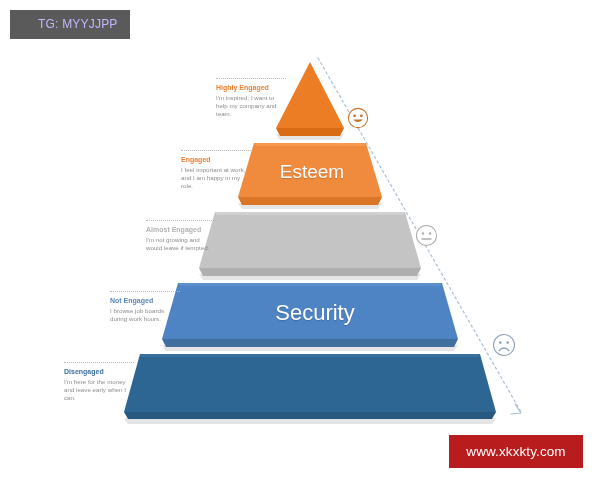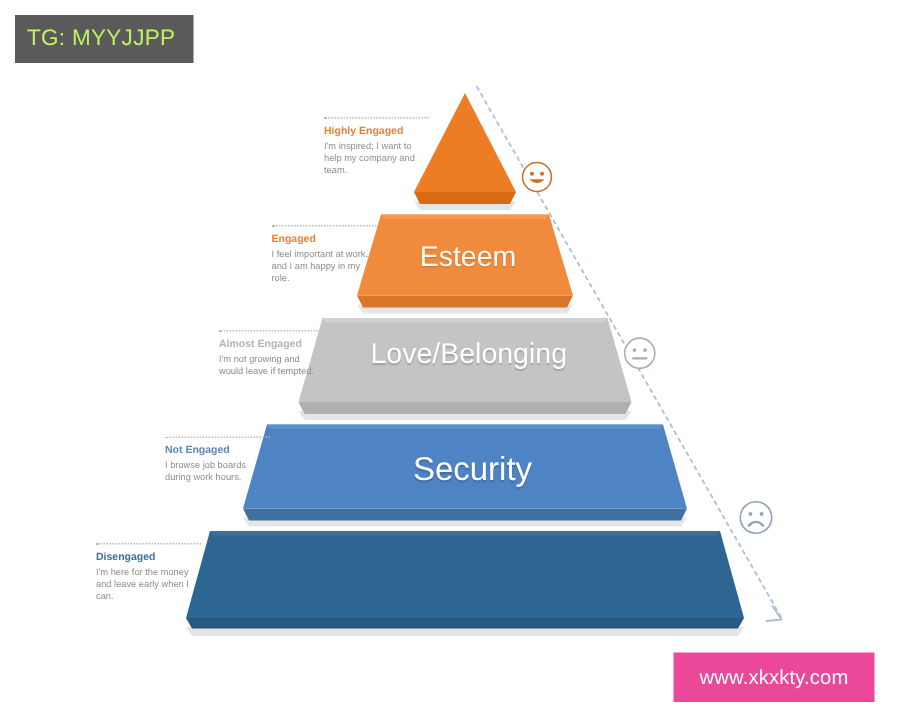--- a/index.html
+++ b/index.html
@@ -20,37 +20,37 @@
     width: 600px;
     height: 480px;
   }
 
   
   #tg-badge {
     position: absolute;
     left: 10px;
     top: 10px;
     background: #5a5a5a;
-    color: #bef264;
-    font-size: 15px;
+    color: #c4b5fd;
+    font-size: 12px;
     line-height: 1;
-    padding: 8px 12px 9px 8px;
+    padding: 8px 12px 9px 28px;
     letter-spacing: 0.2px;
     white-space: nowrap;
     z-index: 40;
   }
 
   
   #watermark {
     position: absolute;
     left: 449px;
     top: 435px;
     width: 134px;
     height: 33px;
-    background: #ec4899;
+    background: #b91c1c;
     color: #ffffff;
     font-size: 13.5px;
     display: flex;
     align-items: center;
     justify-content: center;
     letter-spacing: 0.1px;
     z-index: 40;
   }
 
   
@@ -193,21 +193,20 @@
     <polygon points="254,143 366,143 364,146 256,146" fill="#F79B52" opacity="0.8"></polygon>
 
     <polygon points="276,134 344,134 340,140 280,140" fill="#cfcfcf" opacity="0.55"></polygon>
     <polygon points="276,128 344,128 340,136 280,136" fill="#D96B15"></polygon>
     <polygon points="310,62 344,128 276,128" fill="#ED7D24"></polygon>
   </svg>
 
 
   <div class="tier-label" id="label-esteem">Esteem</div>
 
-  <div class="tier-label" id="label-love">Love/Belonging</div>
 
   <div class="tier-label" id="label-security">Security</div>
 
 
   <div class="annotation" id="ann-1">
     <div class="ann-title">Highly Engaged</div>
     <div class="ann-body">I'm inspired; I want to help my company and team.</div>
   </div>
 
   <div class="annotation" id="ann-2">

